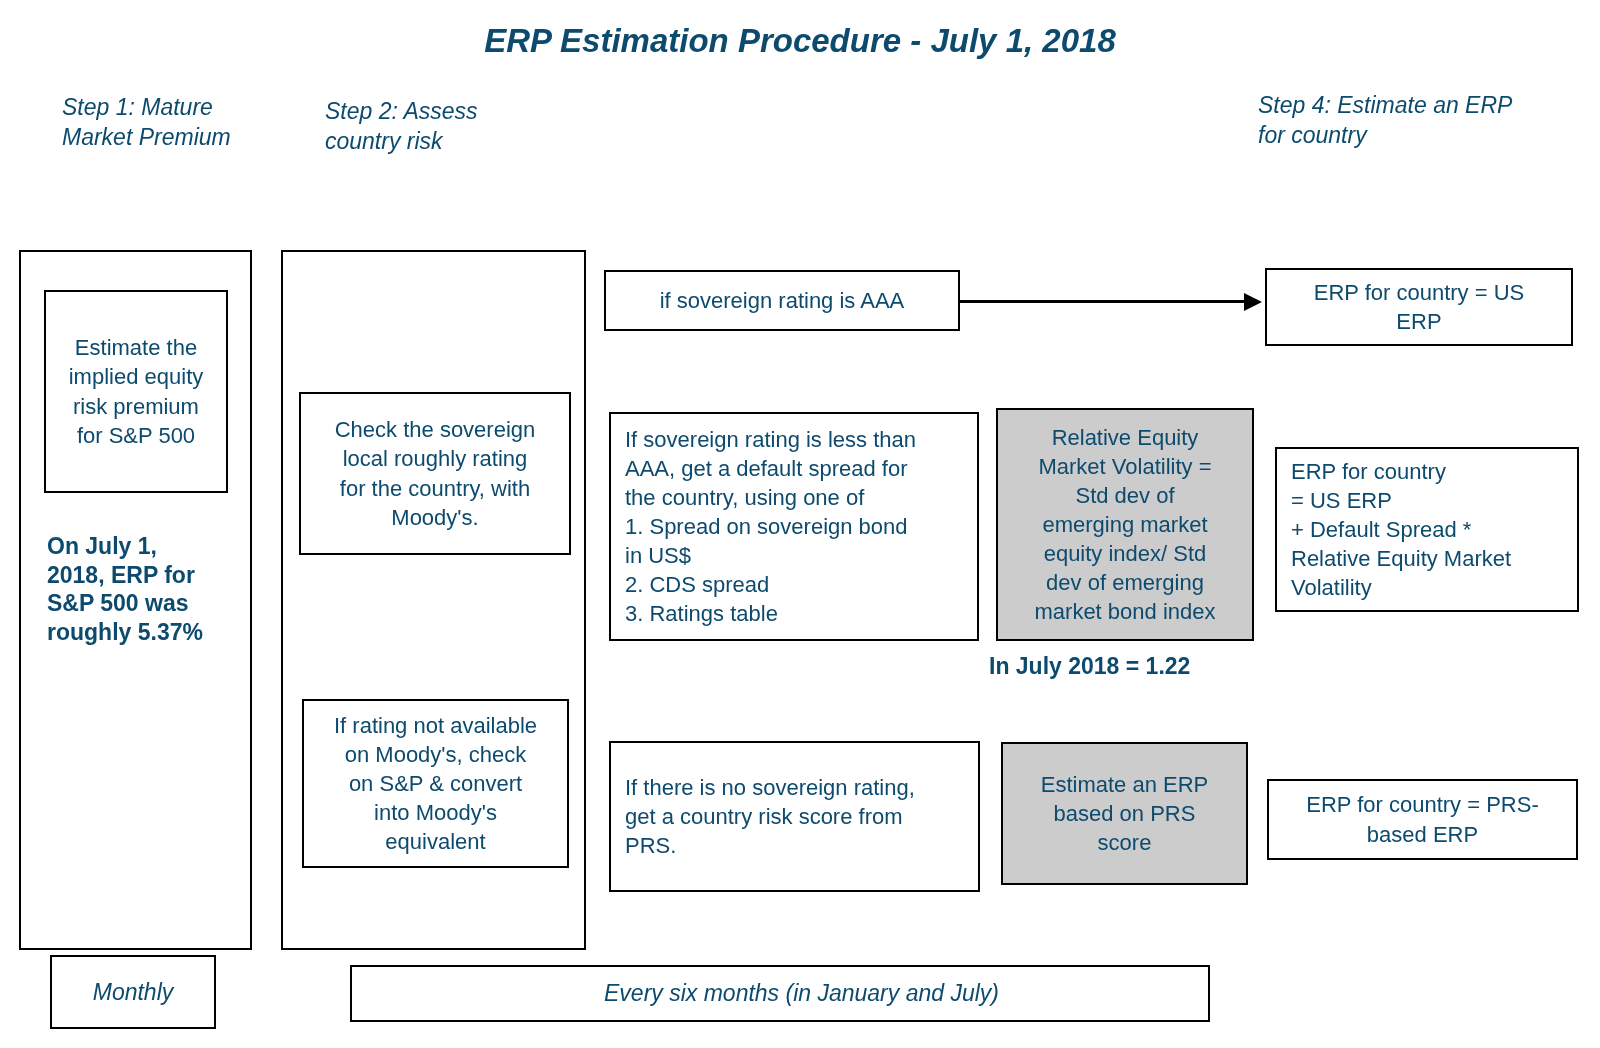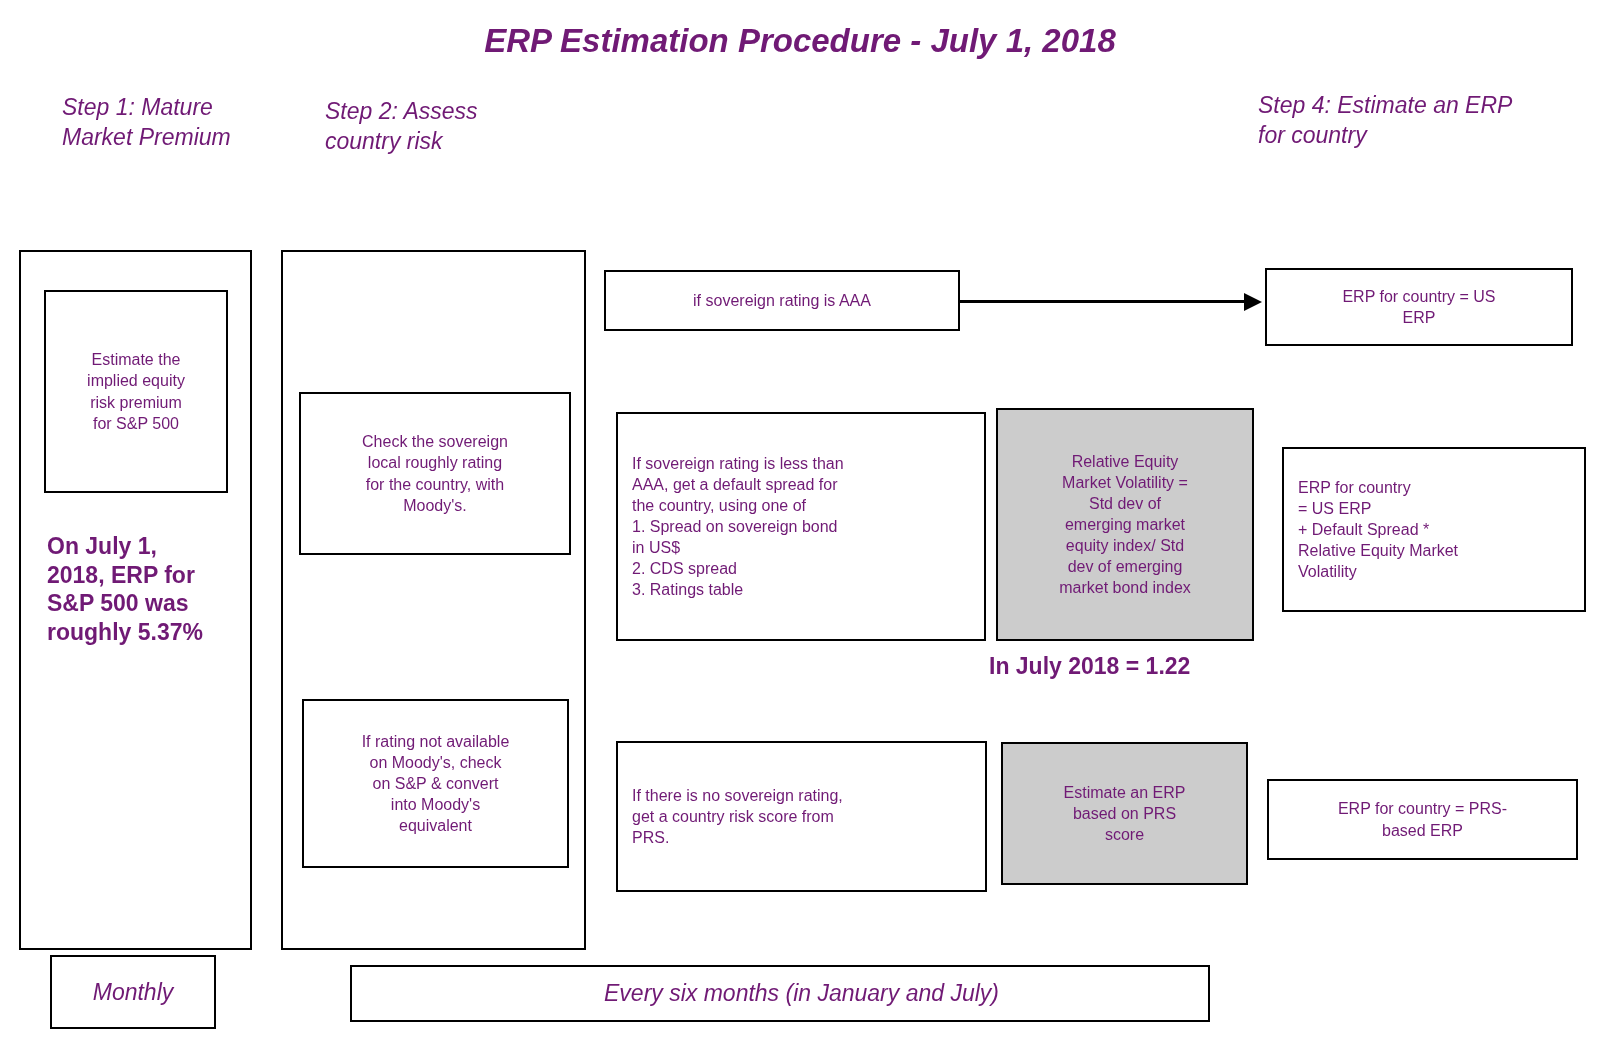--- a/index.html
+++ b/index.html
@@ -1,21 +1,21 @@
 <!DOCTYPE html>
 <html><head>
 <meta charset="utf-8">
 <style>
   html, body { margin: 0; padding: 0; background: #ffffff; }
   .canvas {
     position: relative;
     width: 1600px;
     height: 1048px;
     background: #ffffff;
-    color: #701a75;
+    color: #0c4a6e;
     font-family: "Liberation Sans", sans-serif;
     overflow: hidden;
   }
   .title {
     position: absolute;
     left: 0; right: 0; top: 22px;
     text-align: center;
     font-size: 33px;
     font-weight: bold;
     font-style: italic;
@@ -34,26 +34,26 @@
     background: transparent;
   }
   .box {
     position: absolute;
     border: 2px solid #000000;
     box-sizing: border-box;
     background: #ffffff;
     display: flex;
     align-items: center;
     justify-content: center;
-    font-size: 16px;
+    font-size: 22px;
     line-height: 1.32;
     text-align: center;
     white-space: pre-line;
   }
-  .box.left { text-align: left; justify-content: flex-start; padding: 7px 14px; margin-left: 7px; }
+  .box.left { text-align: left; justify-content: flex-start; padding: 7px 14px; }
   .box.gray { background: #cccccc; }
   .box.italic { font-style: italic; font-size: 23px; }
   .freetext {
     position: absolute;
     white-space: pre-line;
   }
   .bold-note {
     font-weight: bold;
     font-size: 23px;
     line-height: 1.24;

